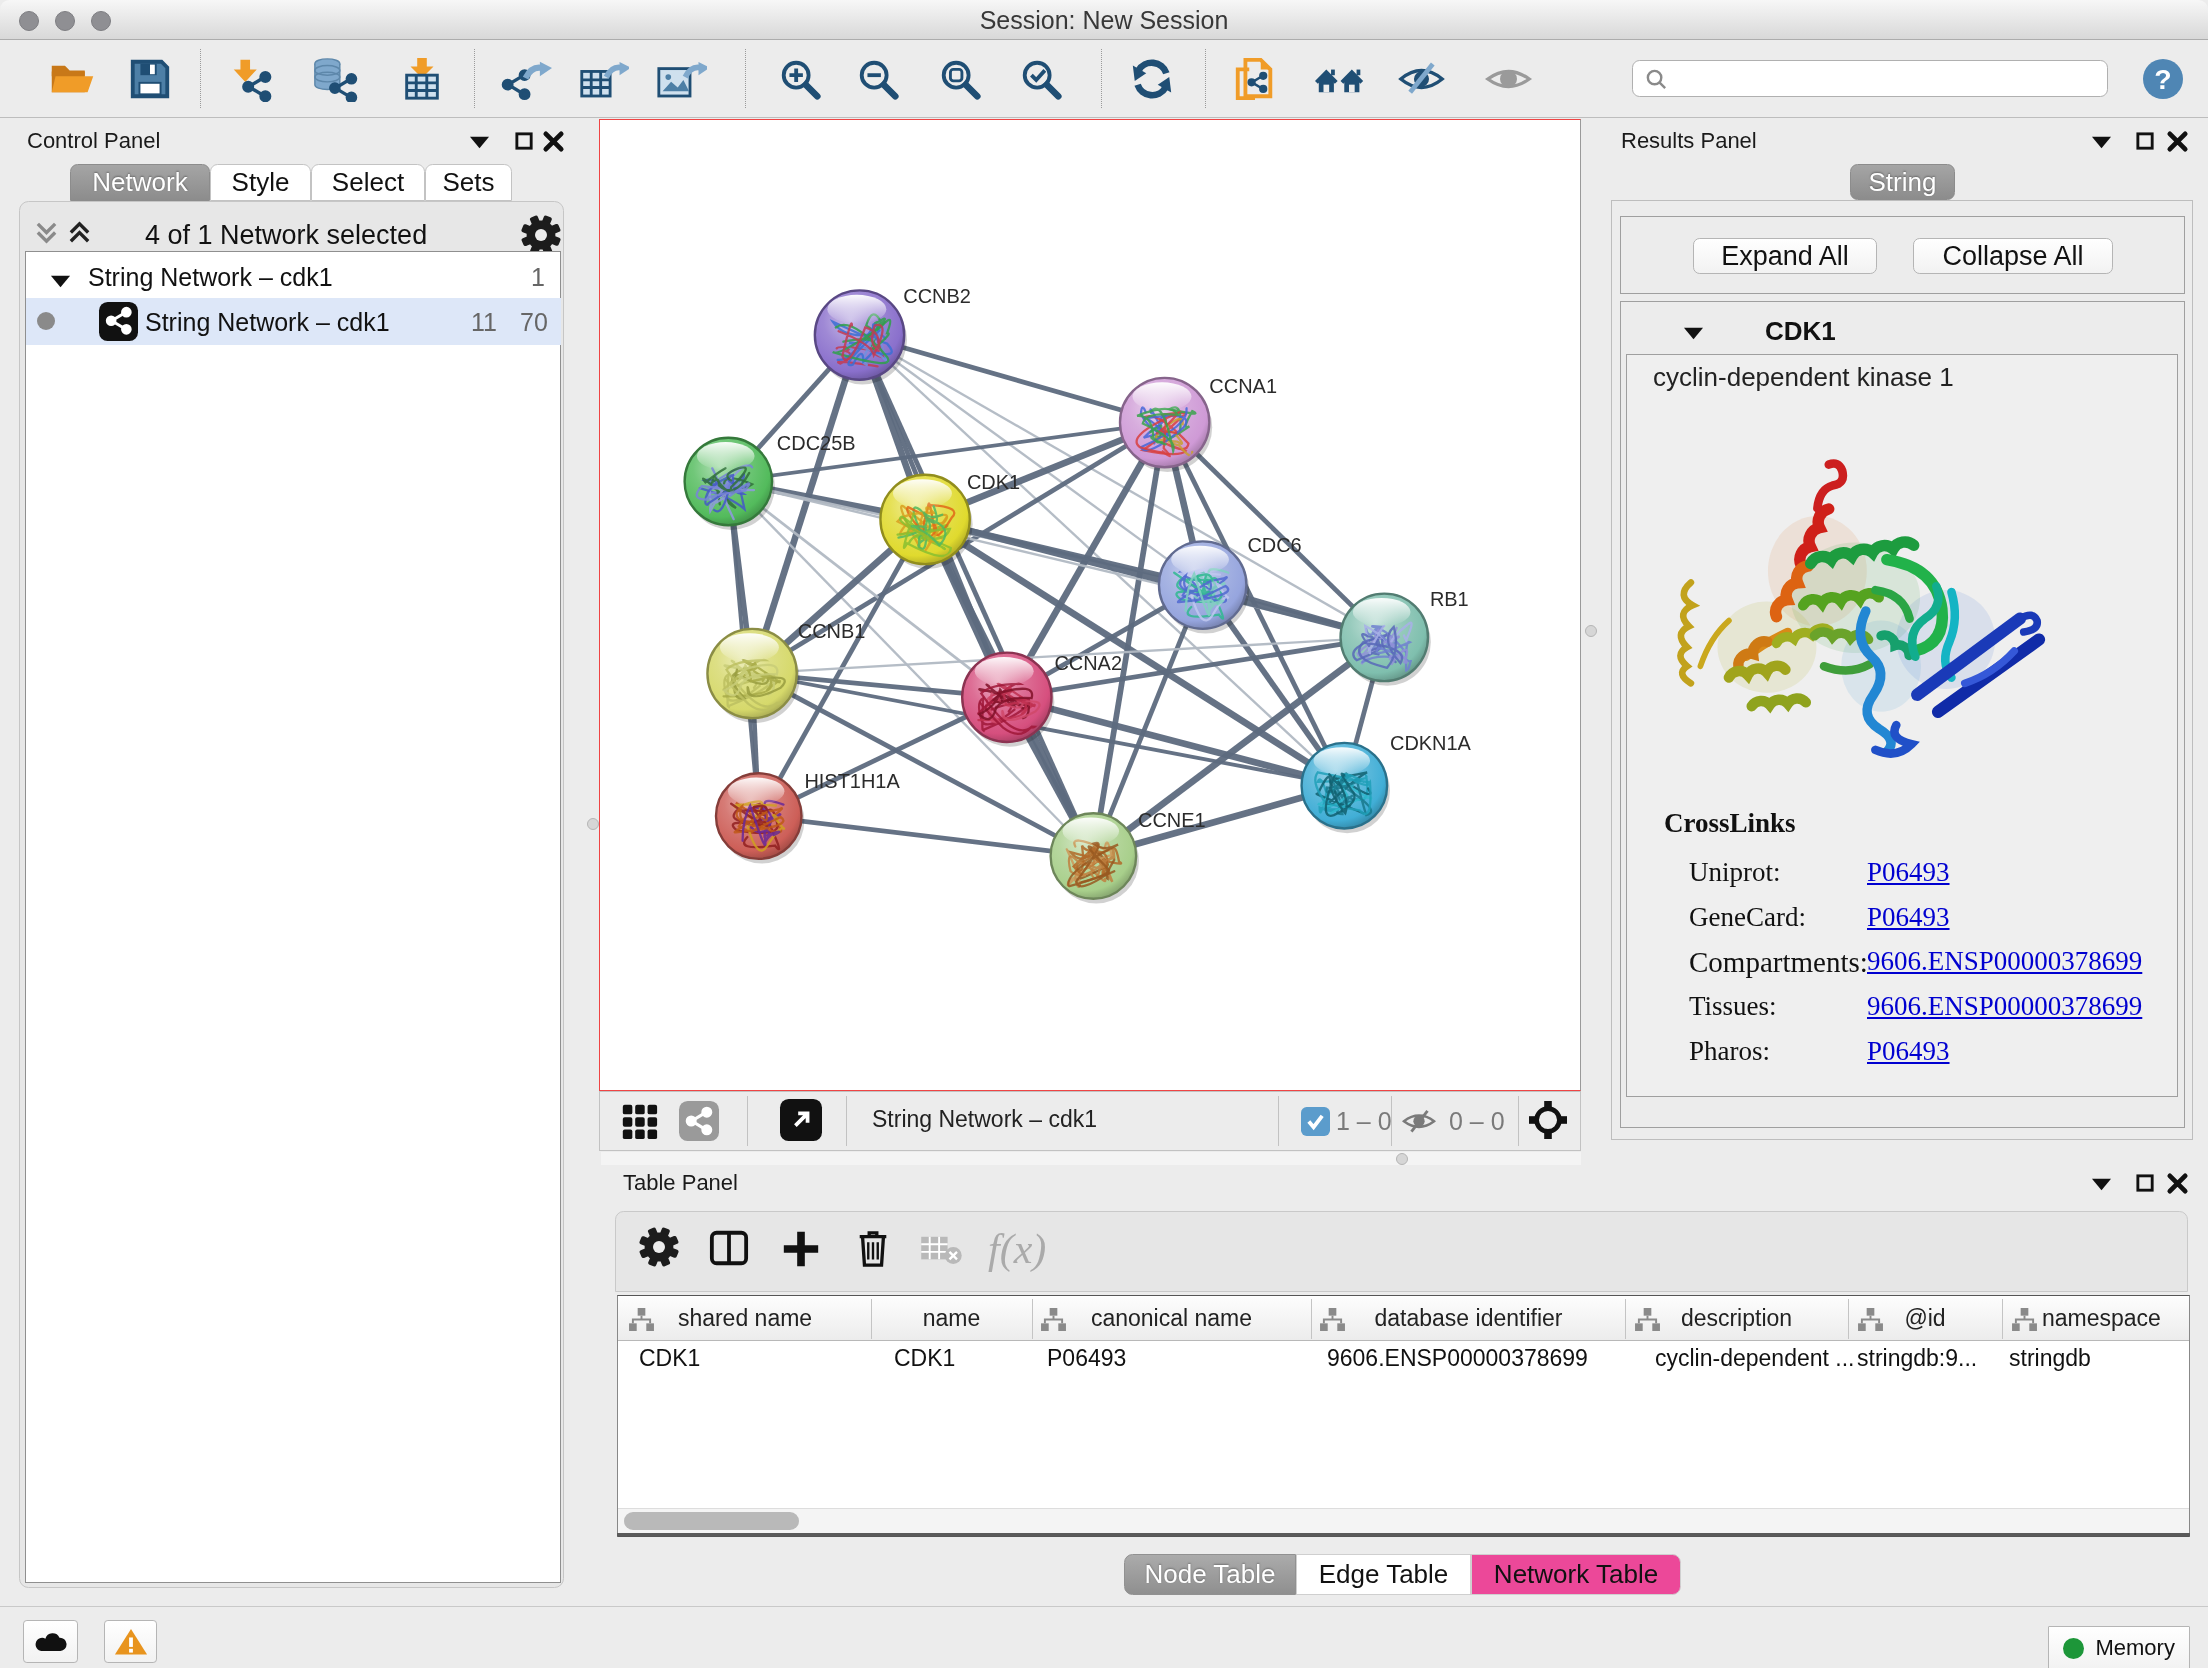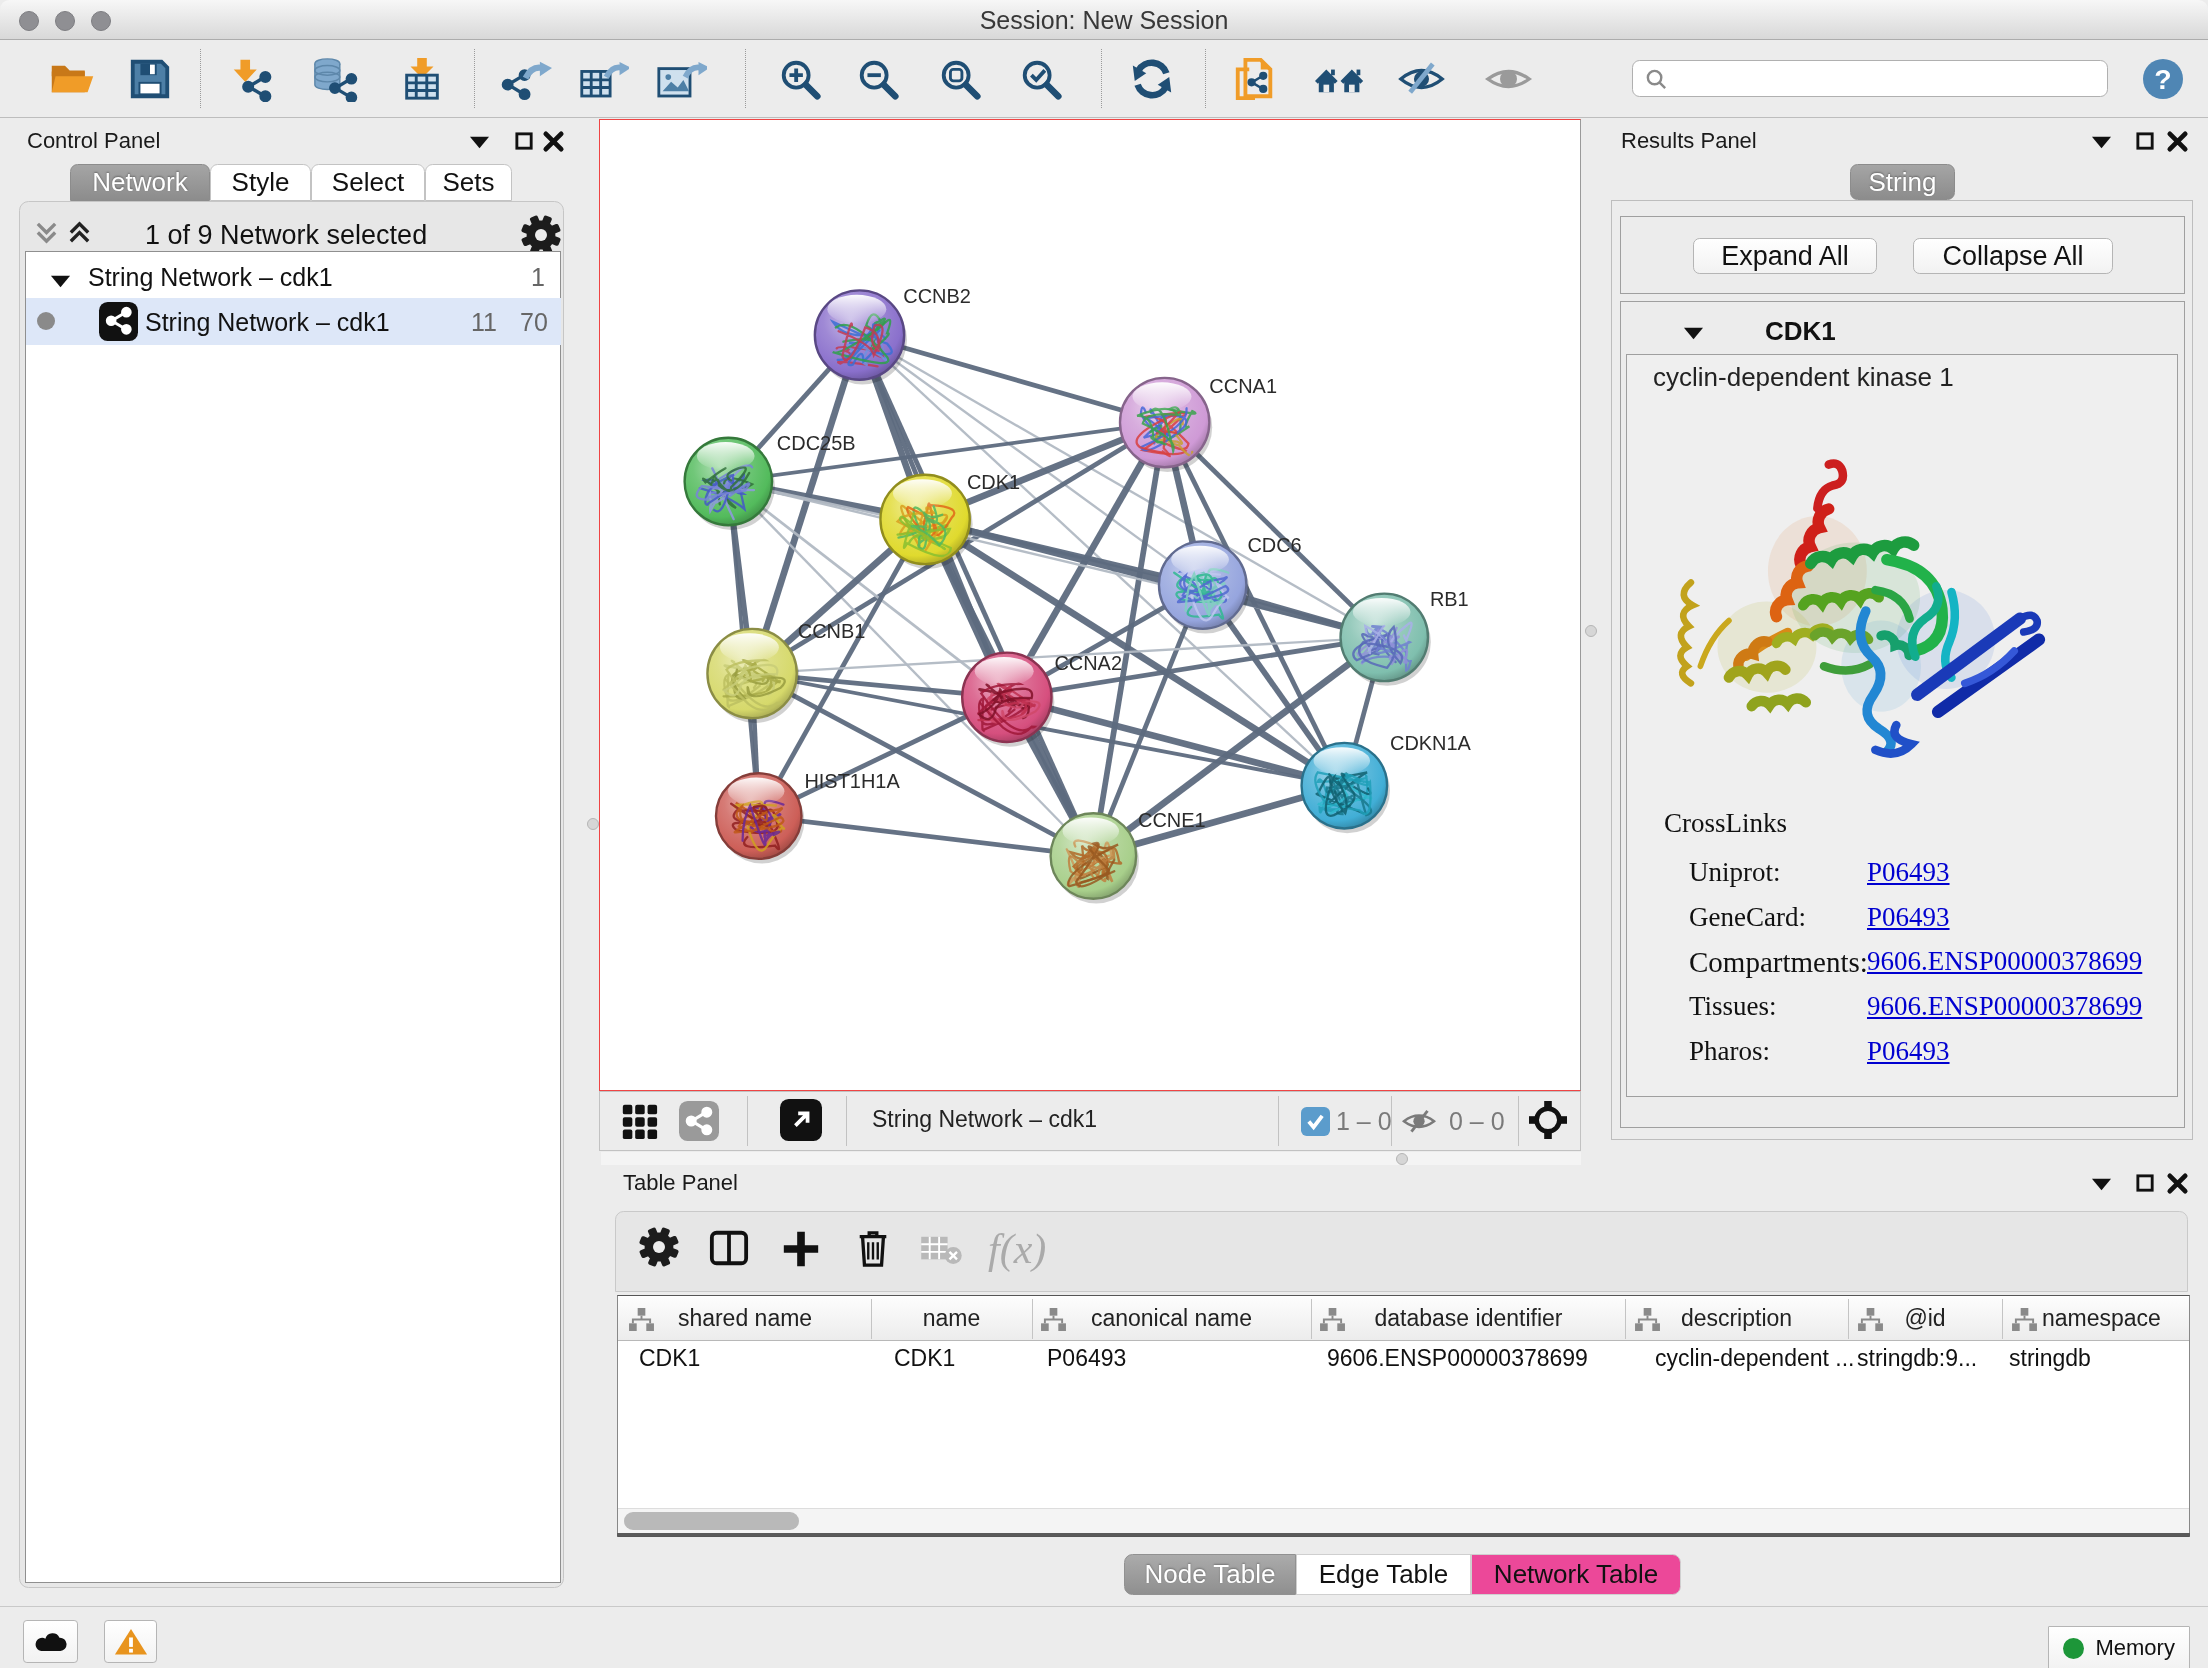--- a/index.html
+++ b/index.html
@@ -186,21 +186,21 @@
 <div class="tab" style="left:210px;top:164px;width:101px;height:37px;border-radius:7.6px 7.6px 0 0">Style</div>
 <div class="tab" style="left:311px;top:164px;width:114px;height:37px;border-radius:7.6px 7.6px 0 0">Select</div>
 <div class="tab" style="left:425px;top:164px;width:87px;height:37px;border-radius:7.6px 7.6px 0 0">Sets</div>
 <div class="abs" style="left:19px;top:201px;width:545px;height:1387px;background:#e7e7e7;border:1px solid #c6c6c6;border-radius:9.5px"></div>
 <div class="abs" style="left:34px;top:221px"><svg width="25" height="25" viewBox="0 0 26 26" style="">
       <path d="M4 3 l9 9 9-9 M4 12 l9 9 9-9" stroke="#8a8a8a" stroke-width="3.5" fill="none"></path>
     </svg></div>
 <div class="abs" style="left:67px;top:221px"><svg width="25" height="25" viewBox="0 0 26 26" style="">
       <path d="M4 12 l9-9 9 9 M4 21 l9-9 9 9" stroke="#222" stroke-width="3.5" fill="none"></path>
     </svg></div>
-<div class="abs" style="left:145px;top:220px;font-size:27px;color:#111">1 of 9 Network selected</div>
+<div class="abs" style="left:145px;top:220px;font-size:27px;color:#111">4 of 1 Network selected</div>
 <div class="abs" style="left:521px;top:215px"><svg width="40" height="40" viewBox="0 0 42 42" style="">
       <g transform="translate(21.0,21.0)">
         <rect x="-4.4" y="-21.0" width="8.8" height="10.9" rx="2.1" fill="#1c1c1c" transform="rotate(22)"></rect>
         <rect x="-4.4" y="-21.0" width="8.8" height="10.9" rx="2.1" fill="#1c1c1c" transform="rotate(67)"></rect>
         <rect x="-4.4" y="-21.0" width="8.8" height="10.9" rx="2.1" fill="#1c1c1c" transform="rotate(112)"></rect>
         <rect x="-4.4" y="-21.0" width="8.8" height="10.9" rx="2.1" fill="#1c1c1c" transform="rotate(157)"></rect>
         <rect x="-4.4" y="-21.0" width="8.8" height="10.9" rx="2.1" fill="#1c1c1c" transform="rotate(202)"></rect>
         <rect x="-4.4" y="-21.0" width="8.8" height="10.9" rx="2.1" fill="#1c1c1c" transform="rotate(247)"></rect>
         <rect x="-4.4" y="-21.0" width="8.8" height="10.9" rx="2.1" fill="#1c1c1c" transform="rotate(292)"></rect>
         <rect x="-4.4" y="-21.0" width="8.8" height="10.9" rx="2.1" fill="#1c1c1c" transform="rotate(337)"></rect>
@@ -654,21 +654,21 @@
       <path d="M2008 690 q-10 -26 10 -40 q20 -12 12 -34" fill="none" stroke="#12ad8e" stroke-width="9" stroke-linecap="round"></path>
       <path d="M2046 622 q8 28 -2 52 q-10 22 2 38" fill="none" stroke="#14b4c4" stroke-width="9" stroke-linecap="round"></path>
       <path d="M1956 642 q-14 30 6 48 q18 16 2 40 q-16 22 6 36 q20 12 8 24" fill="none" stroke="#2287d3" stroke-width="10" stroke-linecap="round"></path>
       <path d="M2010 730 L2118 650" fill="none" stroke="#1a3ab8" stroke-width="13" stroke-linecap="round"></path>
       <path d="M2032 748 L2138 672" fill="none" stroke="#102ba8" stroke-width="13" stroke-linecap="round"></path>
       <path d="M2118 650 q14 -8 18 2 q2 10 -14 12" fill="none" stroke="#1a3ab8" stroke-width="8" stroke-linecap="round"></path>
       <path d="M1966 788 q22 10 38 -6 q-24 -6 -16 -20" fill="none" stroke="#2050c8" stroke-width="9" stroke-linecap="round"></path>
       <path d="M2060 718 q30 -10 52 -34" fill="none" stroke="#3558d8" stroke-width="8" stroke-linecap="round"></path>
     </g>
   </svg>
-<div class="abs" style="left:1664px;top:808px;font-family:'Liberation Serif',serif;font-size:27px;font-weight:normal;color:#111">CrossLinks</div>
+<div class="abs" style="left:1664px;top:808px;font-family:'Liberation Serif',serif;font-size:27px;font-weight:bold;color:#111">CrossLinks</div>
 <div class="abs" style="left:1689px;top:857px;font-family:'Liberation Serif',serif;font-size:27px;color:#111">Uniprot:</div>
 <div class="abs" style="left:1867px;top:857px;font-family:'Liberation Serif',serif;font-size:27px;color:#0000d0;text-decoration:underline">P06493</div>
 <div class="abs" style="left:1689px;top:902px;font-family:'Liberation Serif',serif;font-size:27px;color:#111">GeneCard:</div>
 <div class="abs" style="left:1867px;top:902px;font-family:'Liberation Serif',serif;font-size:27px;color:#0000d0;text-decoration:underline">P06493</div>
 <div class="abs" style="left:1689px;top:946px;font-family:Liberation Serif, serif;font-size:29px;color:#111">Compartments:</div>
 <div class="abs" style="left:1867px;top:946px;font-family:'Liberation Serif',serif;font-size:27px;color:#0000d0;text-decoration:underline">9606.ENSP00000378699</div>
 <div class="abs" style="left:1689px;top:991px;font-family:'Liberation Serif',serif;font-size:27px;color:#111">Tissues:</div>
 <div class="abs" style="left:1867px;top:991px;font-family:'Liberation Serif',serif;font-size:27px;color:#0000d0;text-decoration:underline">9606.ENSP00000378699</div>
 <div class="abs" style="left:1689px;top:1036px;font-family:'Liberation Serif',serif;font-size:27px;color:#111">Pharos:</div>
 <div class="abs" style="left:1867px;top:1036px;font-family:'Liberation Serif',serif;font-size:27px;color:#0000d0;text-decoration:underline">P06493</div>

